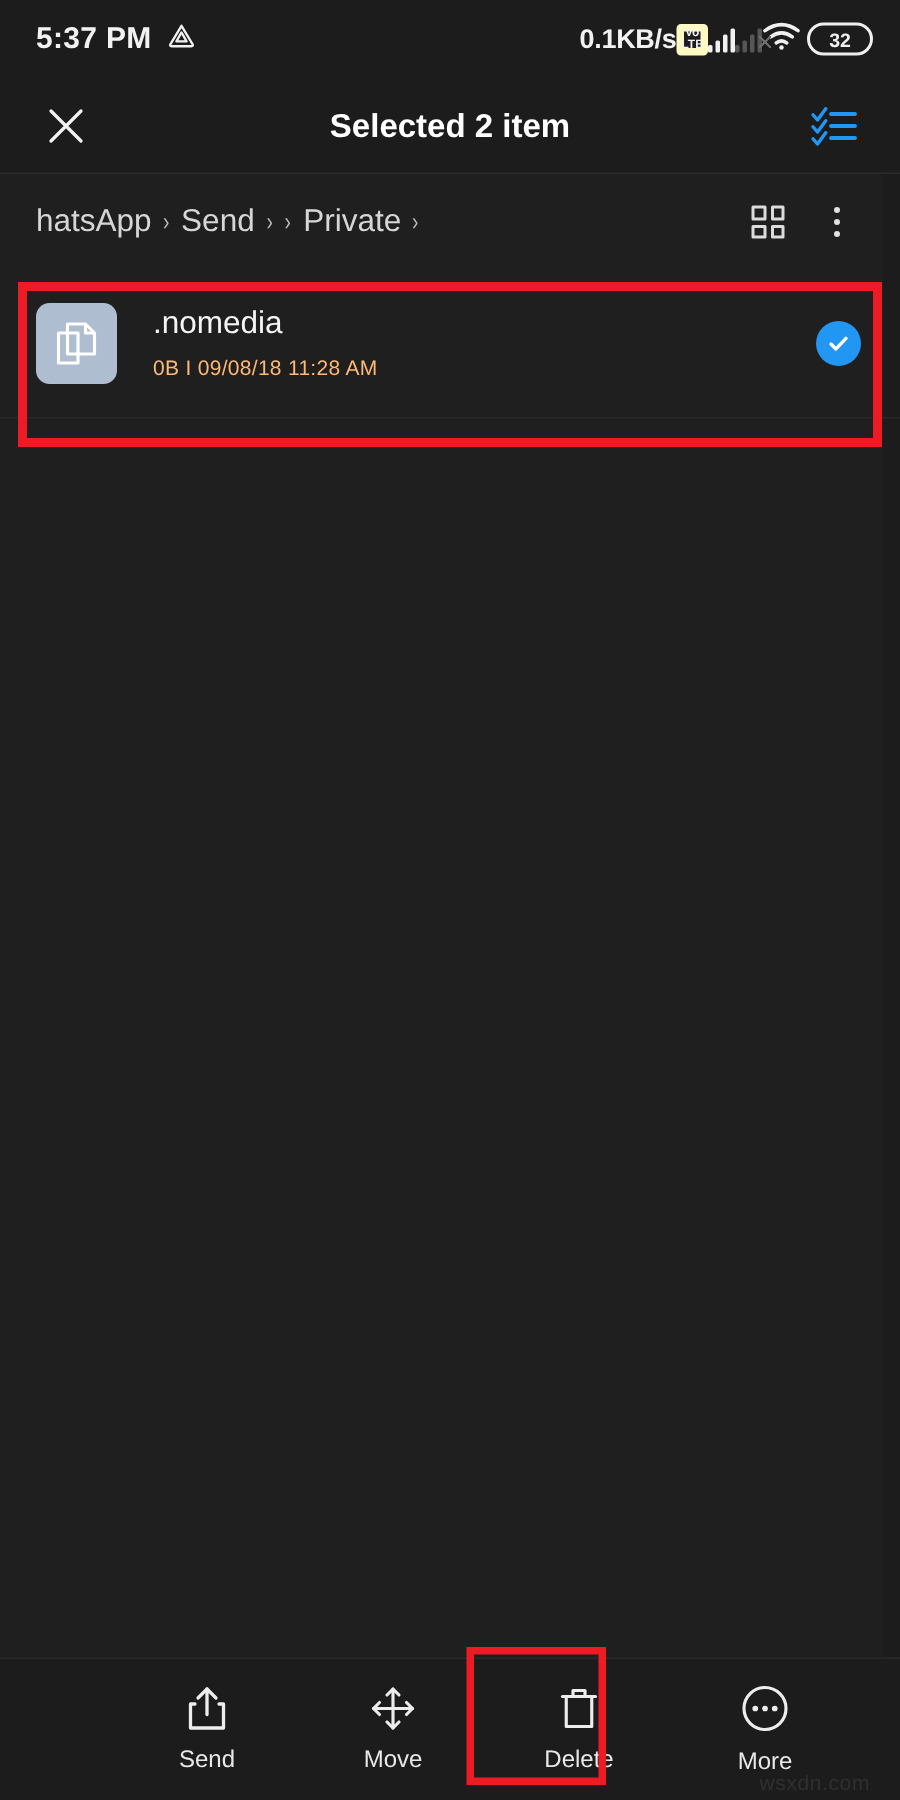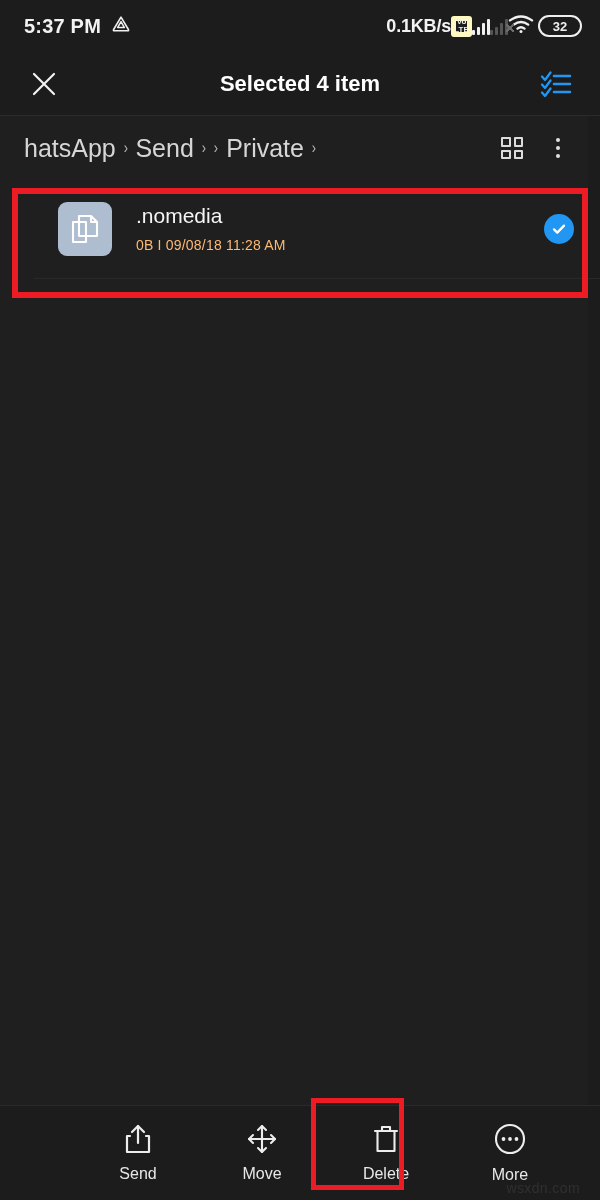--- a/index.html
+++ b/index.html
@@ -148,21 +148,21 @@
   .crumbs {
     flex: 1;
     display: flex;
     align-items: center;
     gap: 7px;
     overflow: hidden;
     white-space: nowrap;
   }
   .crumb {
     color: #d6d6d6;
-    font-size: 25px;
+    font-size: 21px;
   }
   .crumb-sep {
     color: #b9b9b9;
     font-size: 17px;
     transform: scaleX(0.75);
   }
   .view-toggle {
     width: 44px; height: 44px;
     display: flex;
     align-items: center;
@@ -192,21 +192,20 @@
     border-radius: 50%;
     background: #e2e2e2;
     display: block;
   }
 
   
   .file-list {
     position: absolute;
     top: 179px; left: 0;
     width: 600px;
-    padding-left: 34px;
   }
   .file-row {
     height: 100px;
     display: flex;
     align-items: center;
     padding: 0 26px 0 24px;
     border-bottom: 1px solid #292929;
   }
   .file-thumb {
     width: 54px; height: 54px;
@@ -350,21 +349,21 @@
       </span>
     </div>
   </div>
 
   <div class="app-bar">
     <div class="appbar-close">
       <svg width="30" height="30" viewBox="0 0 30 30">
         <path d="M5 5 L25 25 M25 5 L5 25" stroke="#f2f2f2" stroke-width="2.2" stroke-linecap="round"></path>
       </svg>
     </div>
-    <div class="appbar-title">Selected 4 item</div>
+    <div class="appbar-title">Selected 2 item</div>
     <div class="appbar-selectall">
       <svg width="32" height="30" viewBox="0 0 32 30">
         <path d="M2 7.5 L5 11 L10.5 3.5" fill="none" stroke="#2196f3" stroke-width="2.3" stroke-linecap="round" stroke-linejoin="round"></path>
         <path d="M2 15.5 L5 19 L10.5 11.5" fill="none" stroke="#2196f3" stroke-width="2.3" stroke-linecap="round" stroke-linejoin="round"></path>
         <path d="M2 23.5 L5 27 L10.5 19.5" fill="none" stroke="#2196f3" stroke-width="2.3" stroke-linecap="round" stroke-linejoin="round"></path>
         <path d="M14 7 H30 M14 15 H30 M14 23 H30" stroke="#2196f3" stroke-width="2.6" stroke-linecap="round"></path>
       </svg>
     </div>
   </div>
 

